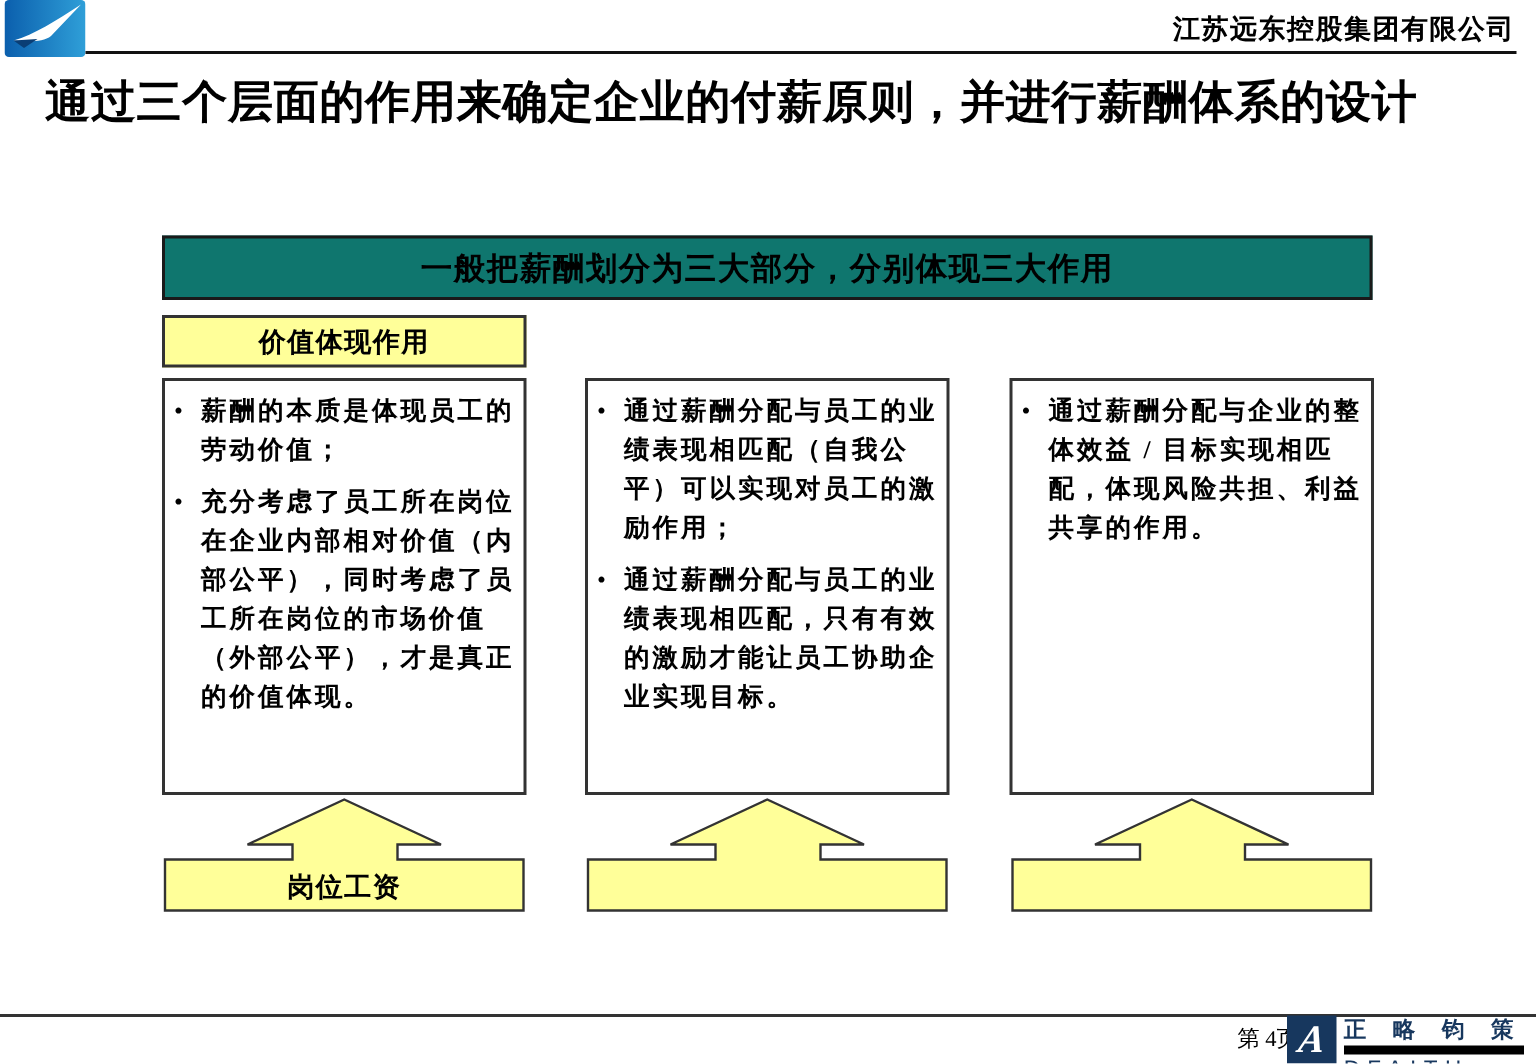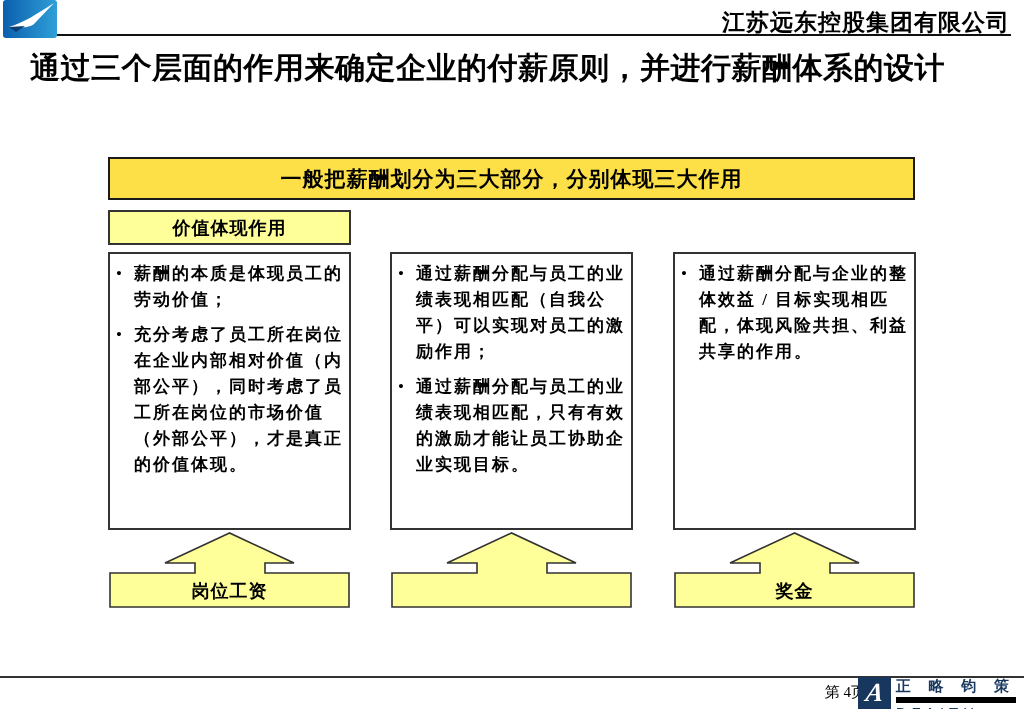--- a/index.html
+++ b/index.html
@@ -4,35 +4,35 @@
 <style>
   html,body{margin:0;padding:0;}
   body{
     width:1024px;height:709px;position:relative;background:#ffffff;
     font-family:"Liberation Sans",sans-serif;overflow:hidden;
   }
   
   .corner-logo{position:absolute;left:3px;top:0;width:54px;height:38px;}
   .company{
     position:absolute;top:7px;right:14px;
-    font-family:"Liberation Serif",serif;font-weight:bold;font-size:23px;color:#000;
+    font-family:"Liberation Serif",serif;font-weight:bold;font-size:18px;color:#000;
     letter-spacing:1px;
   }
   .header-rule{position:absolute;left:57px;right:13px;top:34px;height:2px;background:#111;}
   
   .slide-title{
     position:absolute;left:30px;top:48px;width:980px;
     font-size:30px;font-weight:bold;color:#000;letter-spacing:0.5px;
     font-family:"Liberation Sans",sans-serif;
   }
   
   .diagram{position:absolute;left:108px;top:157px;width:807px;height:452px;}
   .banner{
     position:absolute;left:0;top:0;width:807px;height:43px;box-sizing:border-box;
-    background:#fde047;border:2px solid #1a1a1a;
+    background:#0f766e;border:2px solid #1a1a1a;
     display:flex;align-items:center;justify-content:center;
     font-family:"Liberation Serif",serif;font-weight:bold;font-size:21px;color:#000;
     letter-spacing:1px;
   }
   .col{position:absolute;top:0;width:275px;height:452px;}
   .col1{left:0;} .col2{left:282px;} .col3{left:565px;}
   .col-head{
     position:absolute;left:0;top:53px;width:243px;height:35px;box-sizing:border-box;
     background:#FFFF99;border:2px solid #333;
     display:flex;align-items:center;justify-content:center;
@@ -141,21 +141,20 @@
   <div class="col col3">
     <div class="col-body">
       <div class="bullet">
         <span class="dot">•</span>
         <span class="txt">通过薪酬分配与企业的整体效益 / 目标实现相匹配，体现风险共担、利益共享的作用。</span>
       </div>
     </div>
     <svg class="col-arrow" viewBox="0 0 243 79">
       <path d="M121.5 3 L57 33 L87 33 L87 43 L2 43 L2 77 L241 77 L241 43 L157 43 L157 33 L186 33 Z" fill="#FFFF99" stroke="#333" stroke-width="1.6"></path>
     </svg>
-    <div class="col-foot">奖金</div>
   </div>
 
 </div>
 
 <div class="footer-rule"></div>
 <div class="page-num">第 4页</div>
 <div class="brand">
   <div class="brand-mark">
     <span>A</span>
   </div>

